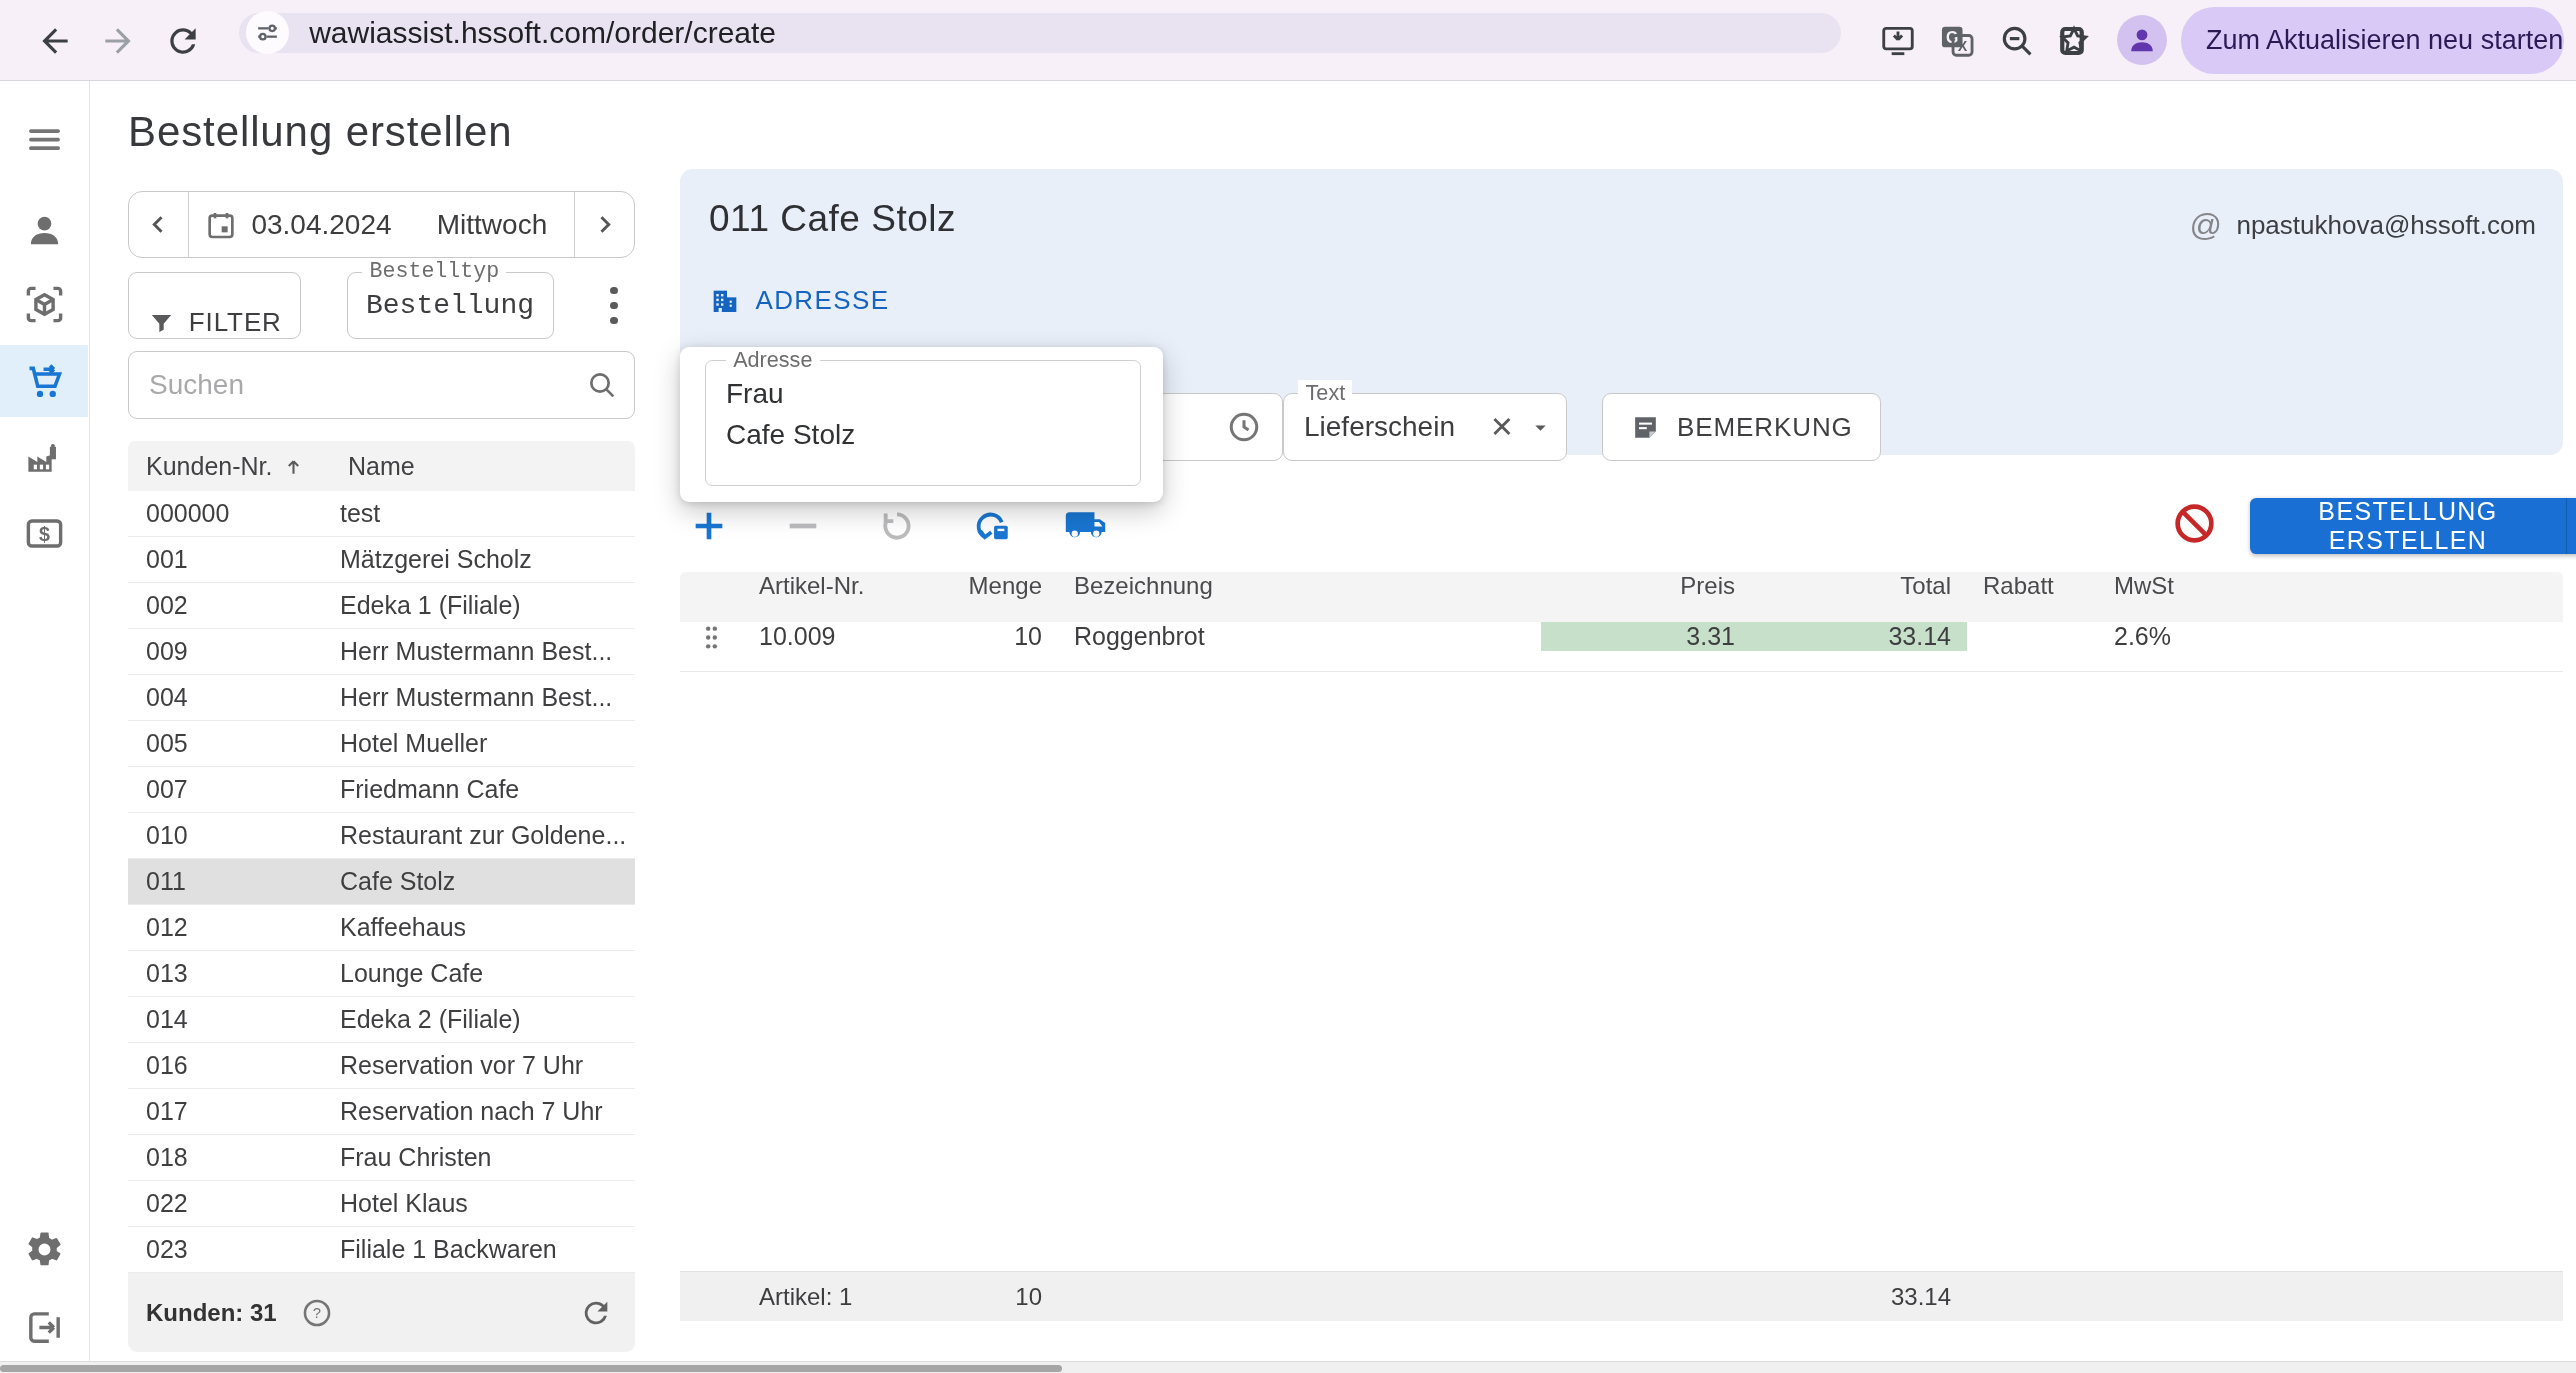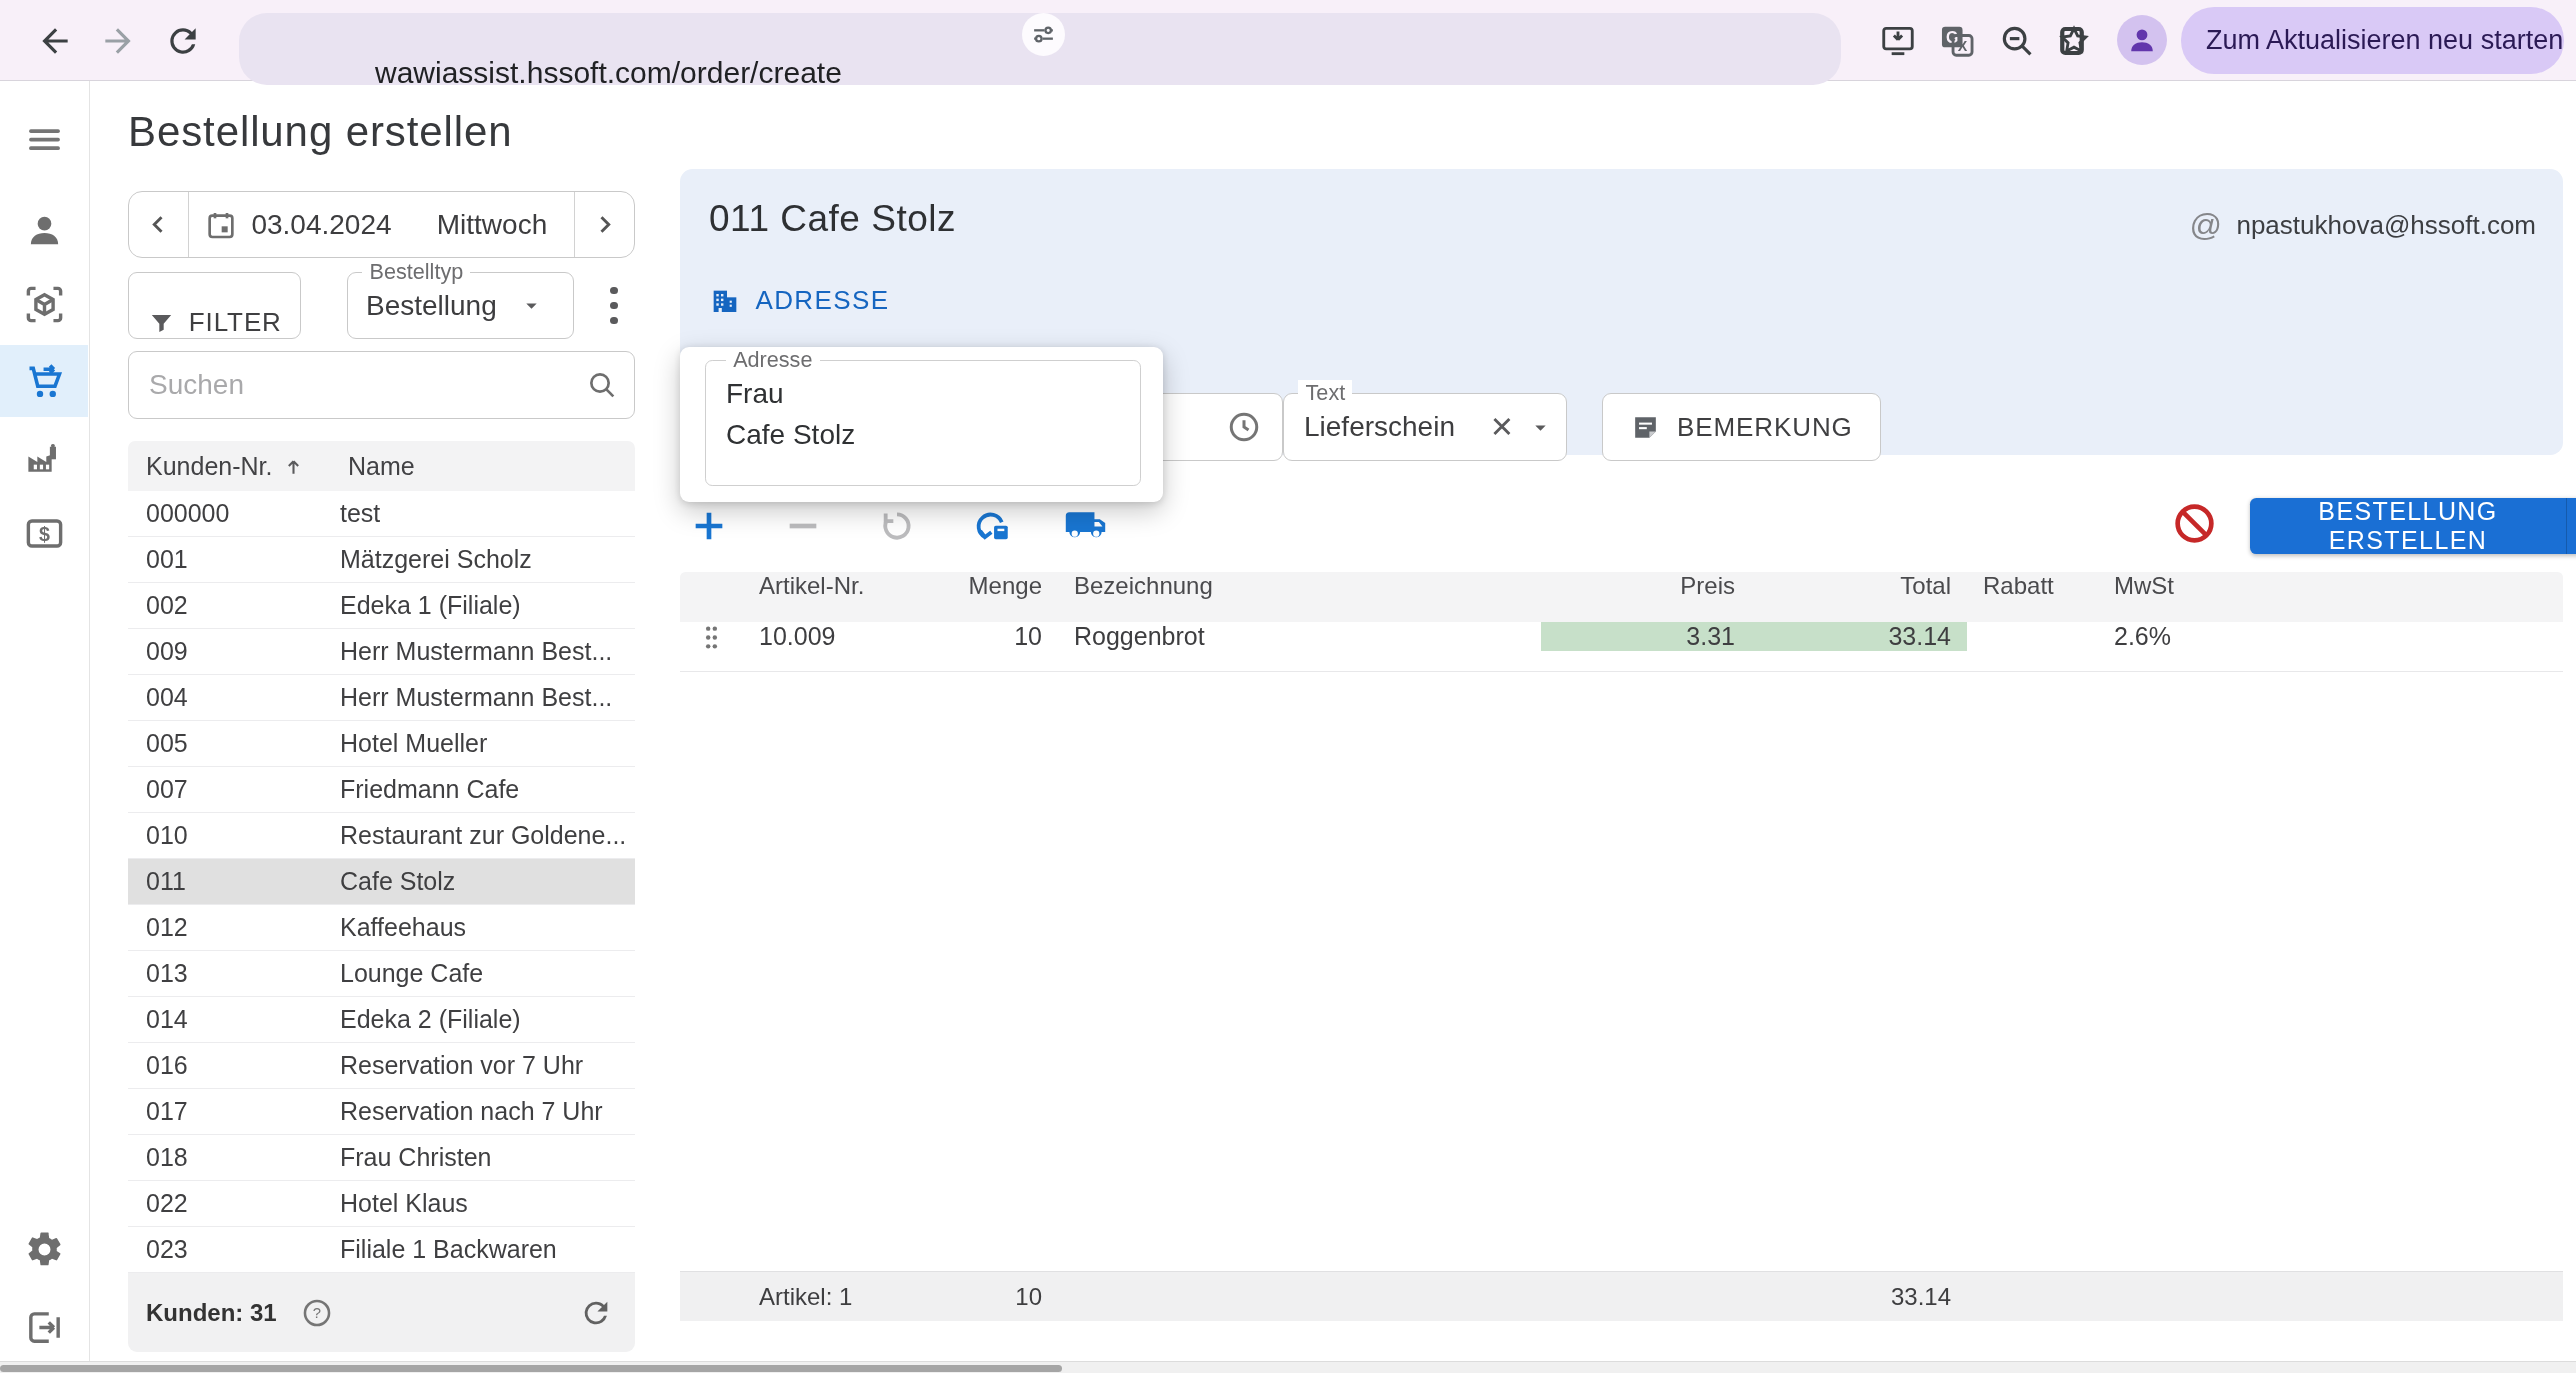--- a/index.html
+++ b/index.html
@@ -4,22 +4,22 @@
 <style>
   * { margin:0; padding:0; box-sizing:border-box; }
   html,body { width:2576px; height:1374px; overflow:hidden;
     font-family:"Liberation Sans", sans-serif; background:#fff; color:#3c3c3c; }
 
   
   .chrome { position:absolute; left:0; top:0; width:2576px; height:81px;
     background:#f8f0f9; border-bottom:0.9px solid #d8d4dc; }
   .chrome .navbtn { position:absolute; top:18px; width:45px; height:45px; display:flex;
     align-items:center; justify-content:center; border-radius:50%; cursor:pointer; }
-  .url-pill { position:absolute; left:239px; top:12.6px; width:1602px; height:72px;
-    background:#e9e3f1; border-radius:28px; display:flex; align-items:center;flex-direction:column; }
+  .url-pill { position:absolute; left:239px; top:12.6px; width:1602px; height:40px;
+    background:#e9e3f1; border-radius:28px; display:flex; align-items:center; }
   .tune-circle { width:43px; height:43px; margin-left:7.2px; background:#fdfbfe; border-radius:50%;
     display:flex; align-items:center; justify-content:center; flex:0 0 auto; }
   .url-input { border:none; outline:none; background:transparent; font-size:30px; color:#202124;
     font-family:"Liberation Sans", sans-serif; margin-left:20px; width:1350px; }
   .chrome-right-icon { position:absolute; top:19px; width:43px; height:43px; display:flex;
     align-items:center; justify-content:center; }
   .avatar { position:absolute; left:2117px; top:15.3px; width:50px; height:50px; border-radius:50%;
     background:#d3c2ef; display:flex; align-items:center; justify-content:center; }
   .update-chip { position:absolute; left:2181px; top:7.2px; width:383px; height:67px;
     background:#d9c9f6; border-radius:33px; display:flex; align-items:center;
@@ -48,22 +48,22 @@
     border-left:1.8px solid #d2d2d2; border-right:1.8px solid #d2d2d2; padding:0 16px; cursor:pointer; }
   .datenav .date-txt { font-size:28px; color:#3d3d3f; margin-left:14.4px; }
   .datenav .dow-txt { font-size:28px; color:#3d3d3f; margin-left:auto; margin-right:10.8px; }
 
   .filter-btn { position:absolute; left:38px; top:191px; width:173px; height:67px;
     border:1.8px solid #c9c9c9; border-radius:9px; background:#fff; display:flex; align-items:flex-end;
     justify-content:center; gap:12.6px; font-size:26px; letter-spacing:0.9px; color:#3f3f41; cursor:pointer; }
   .fieldset-box { position:relative; border:1.8px solid #c9c9c9; border-radius:9px; background:#fff; }
   .fieldset-box .legend { position:absolute; top:-14.4px; left:14.4px; background:#fff; padding:0 7.2px;
     font-size:21.6px; color:#6d6d6f; }
-  .ordertype { position:absolute; left:257px; top:191px; width:227px; height:67px;
-    display:flex; align-items:center; padding:0 29px 0 18px; cursor:pointer; }
+  .ordertype { position:absolute; left:257px; top:191px; width:207px; height:67px;
+    display:flex; align-items:center; padding:0 29px 0 18px; cursor:pointer;font-family:Liberation Mono, monospace; }
   .ordertype .val { font-size:28px; color:#3d3d3f; }
   .ordertype .caret { margin-left:auto; }
   .kebab-v { position:absolute; left:497px; top:193px; width:54px; height:63px; display:flex;
     flex-direction:column; align-items:center; justify-content:center; gap:8px; cursor:pointer; }
   .kebab-v i { width:7.2px; height:7.2px; border-radius:50%; background:#5a5a5c; }
 
   .search-box { position:absolute; left:38px; top:270px; width:507px; height:68px;
     border:1.8px solid #c9c9c9; border-radius:9px; background:#fff; display:flex; align-items:center; }
   .search-box input { flex:1; border:none; outline:none; font-size:28px; color:#3d3d3f;
     font-family:"Liberation Sans", sans-serif; margin-left:20px; background:transparent; }

